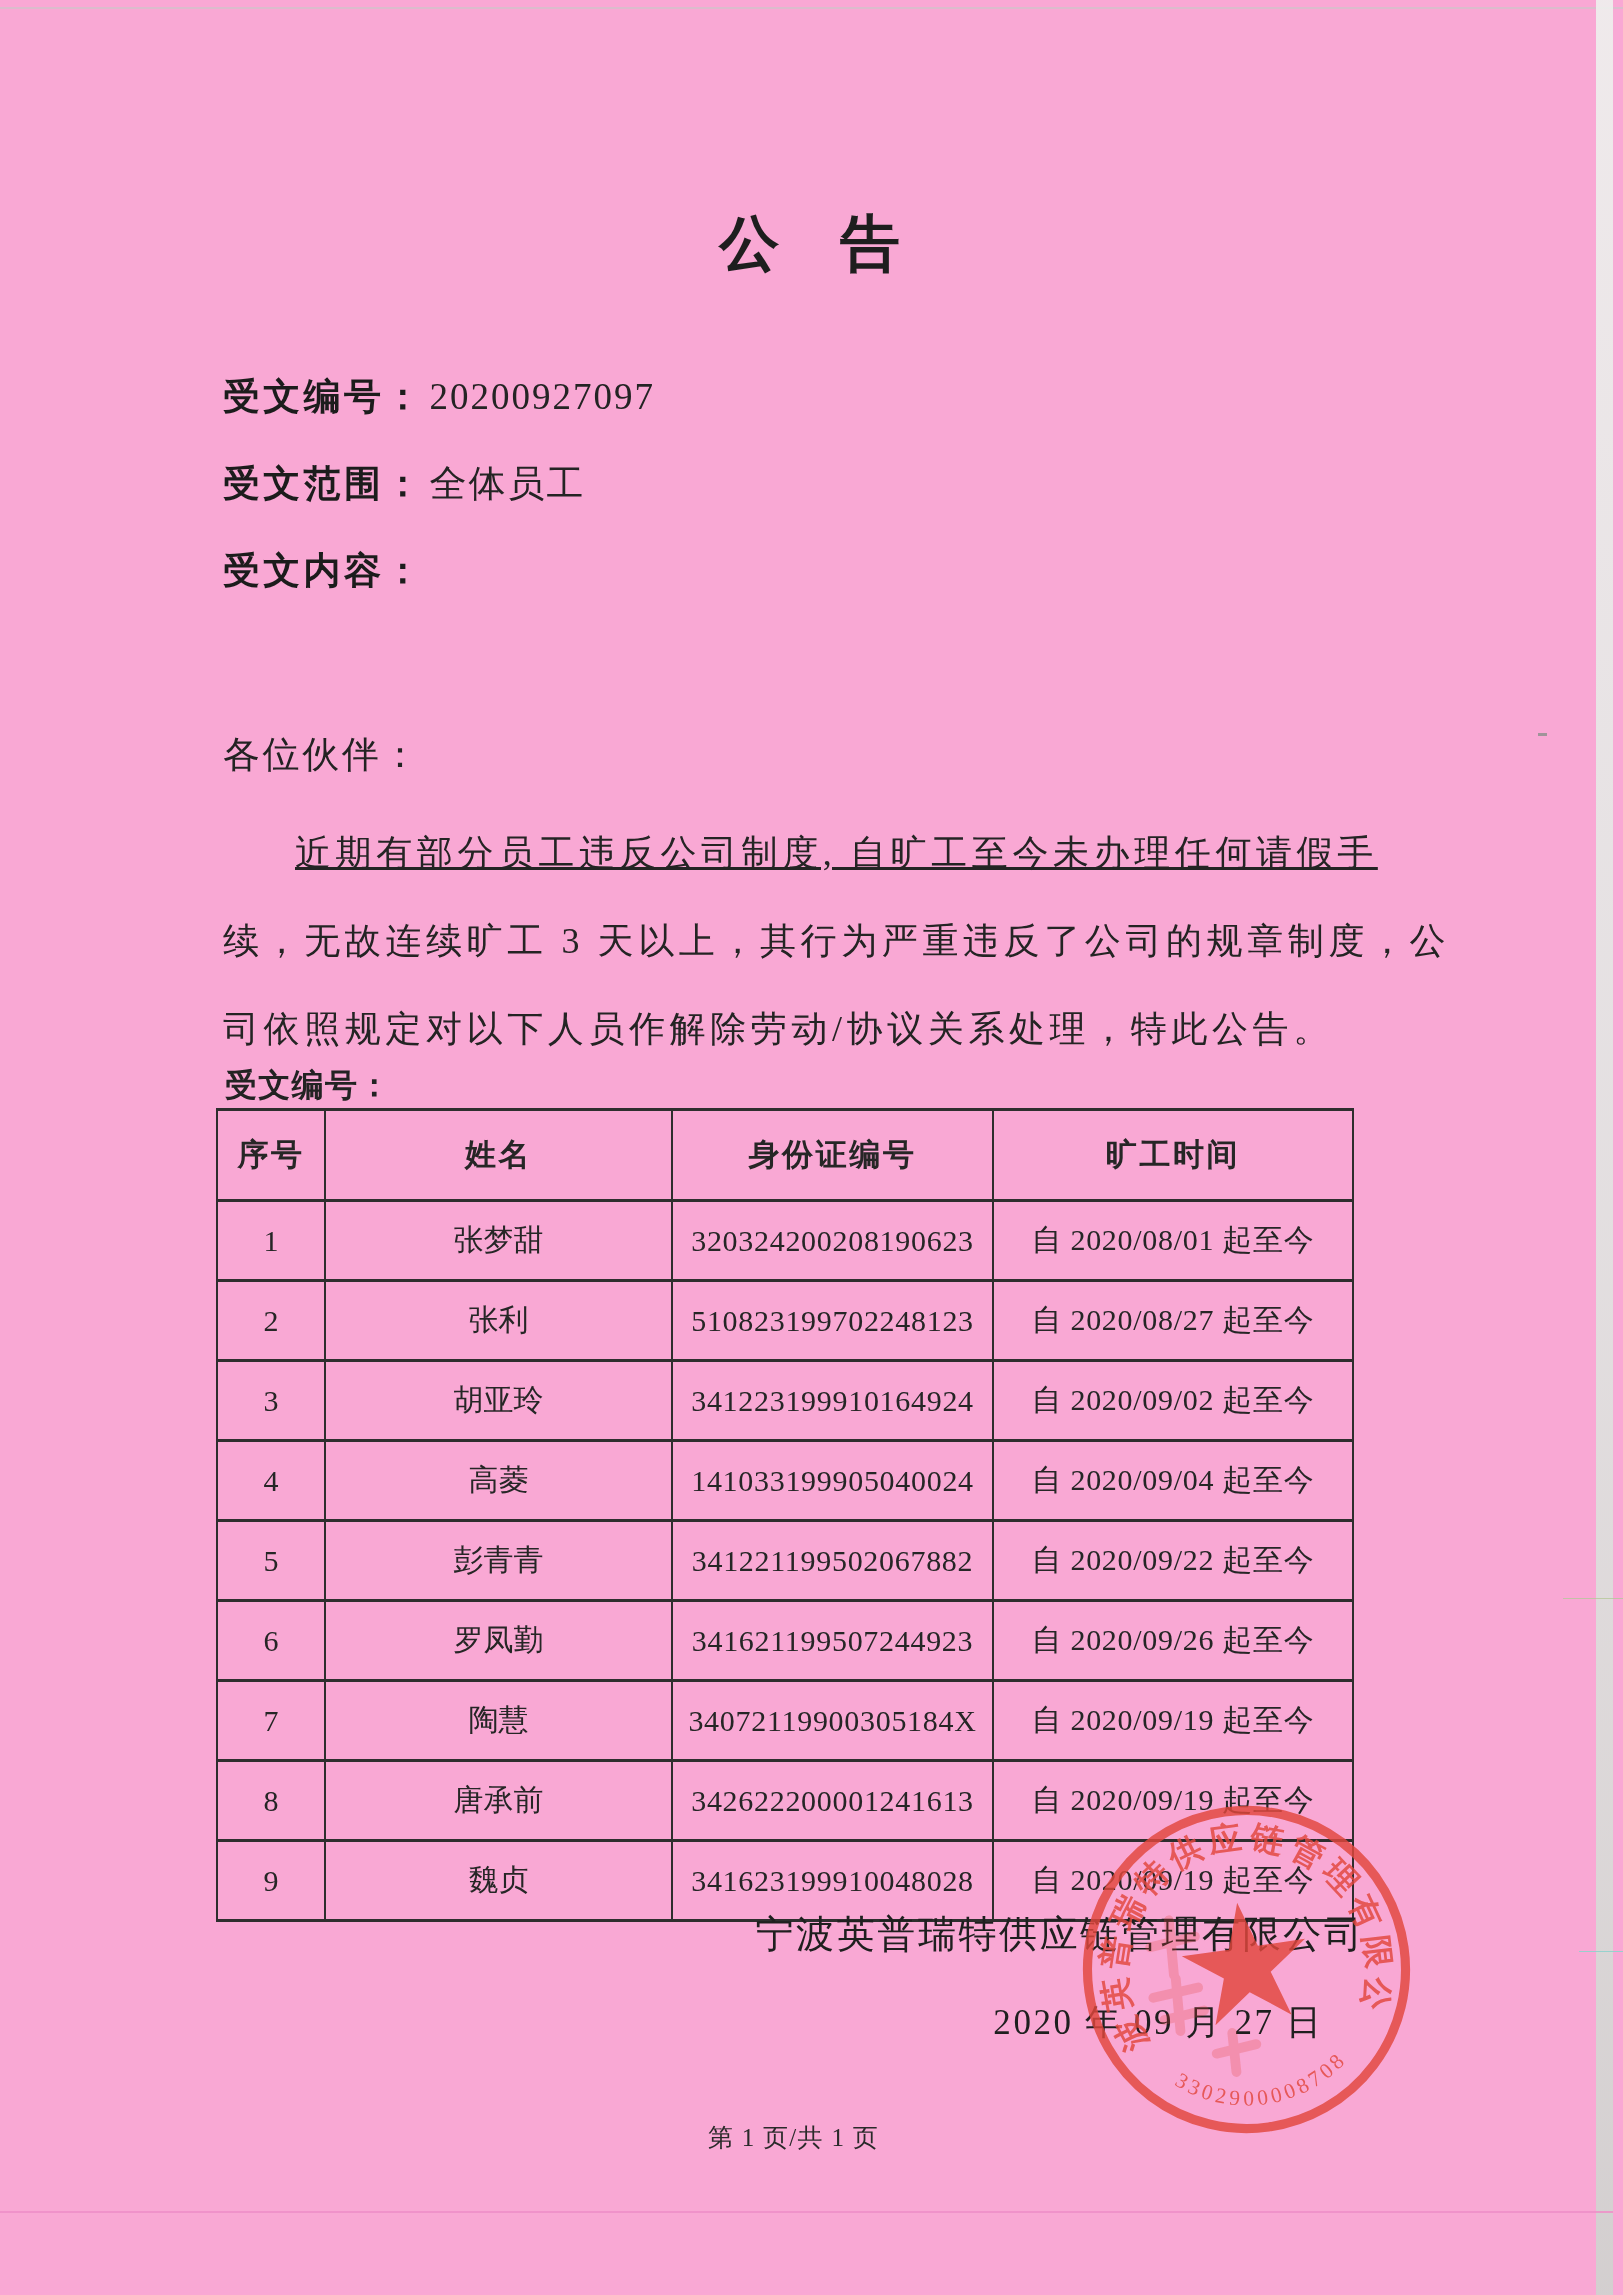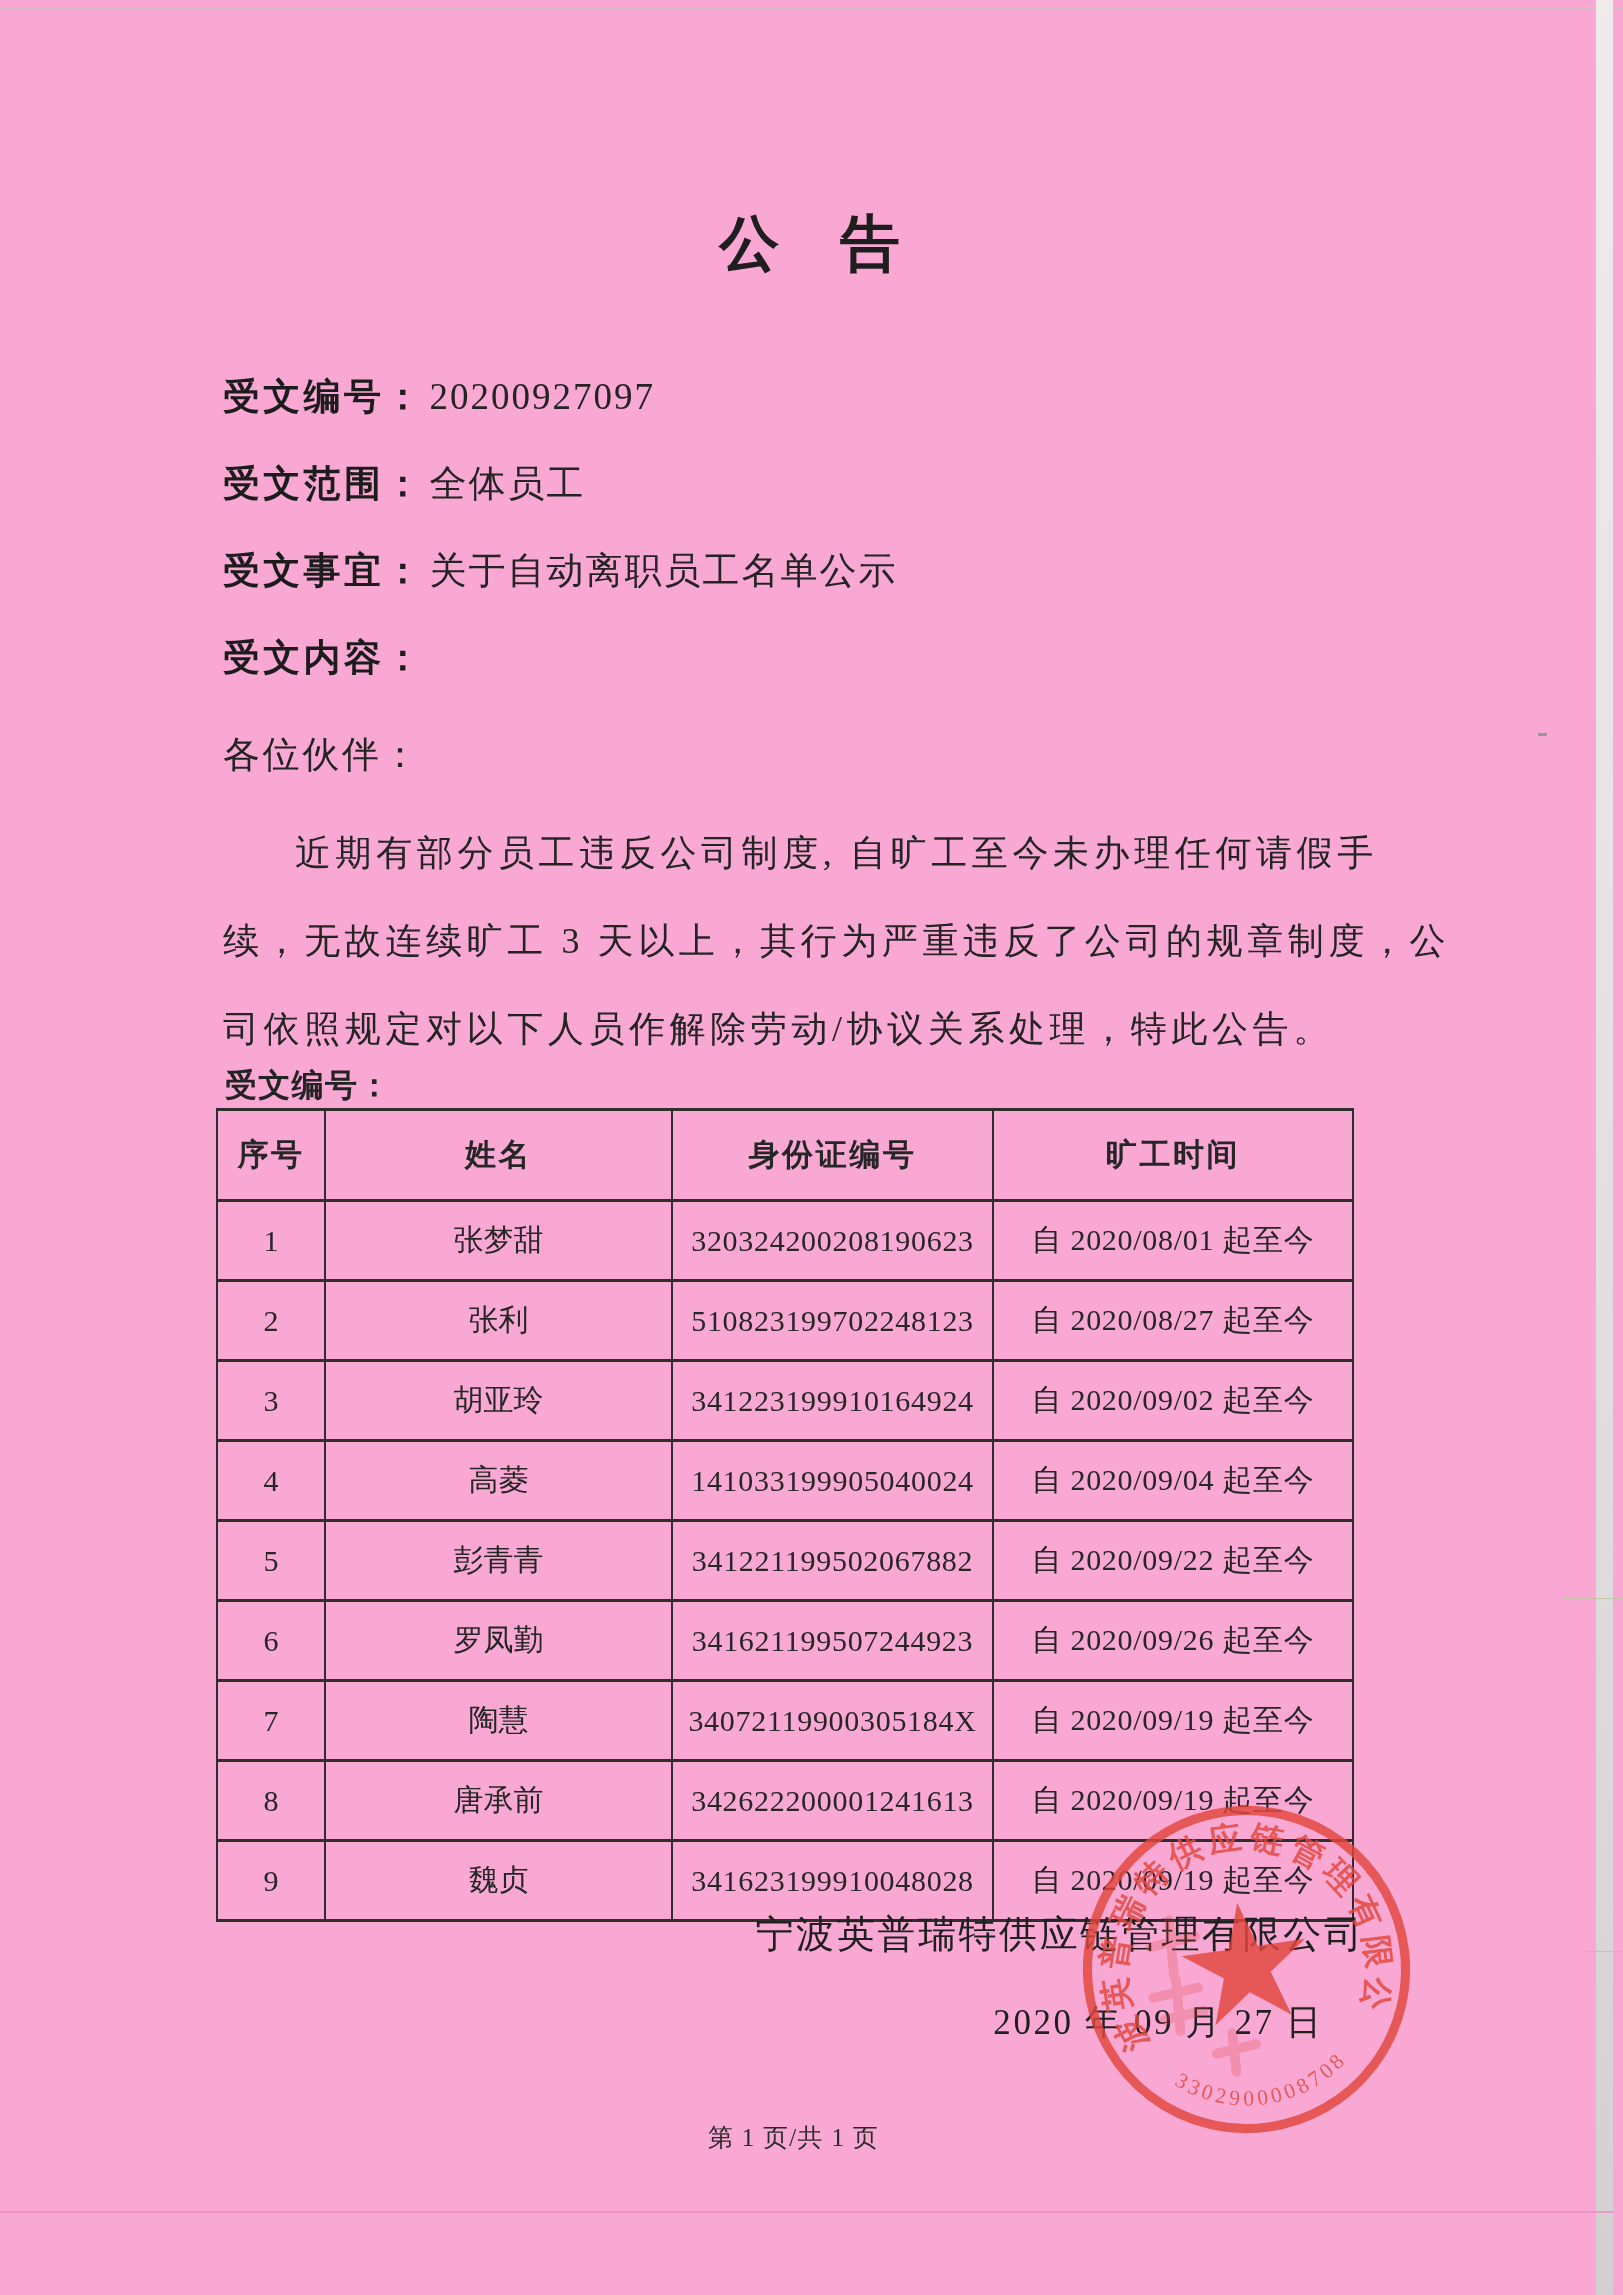--- a/index.html
+++ b/index.html
@@ -26,21 +26,21 @@
     word-spacing:38px;letter-spacing:3.9px;color:#1e1e1e;
   }
   .fields{position:absolute;top:374px;left:223px;width:1178px;}
   .field-row{height:87px;font-size:37px;line-height:46px;white-space:nowrap;}
   .field-label{font-weight:bold;letter-spacing:3.3px;color:#1c1c1c;margin-top:8px;}
   .field-value{letter-spacing:2px;margin-left:5px;color:#242424;text-align:right;}
 
   .salutation{position:absolute;top:730px;left:223px;font-size:37px;letter-spacing:2.6px;}
   .paragraph{position:absolute;top:809px;left:223px;width:1152px;}
   .para-line{font-size:36px;line-height:88px;letter-spacing:4.6px;white-space:nowrap;color:#242424;}
-  .para-line.indent{text-indent:72px;}
+  .para-line.indent{text-indent:72px;text-decoration:underline;}
   .list-intro{position:absolute;top:1064px;left:225px;font-size:32px;font-weight:bold;letter-spacing:1.3px;}
 
   table.roster{
     position:absolute;top:1108px;left:216px;
     border-collapse:collapse;table-layout:fixed;width:1136px;
     background:transparent;
   }
   table.roster th,table.roster td{
     border-left:2px solid #2e2e2e;border-right:2px solid #2e2e2e;
     border-top:3.3px solid #2e2e2e;border-bottom:3.3px solid #2e2e2e;
@@ -72,21 +72,20 @@
   <div class="scan-dash"></div>
   <div class="scan-line-green"></div>
   <div class="scan-line-cyan"></div>
   <div class="scan-line-pink" style="background: rgb(238, 143, 200);"></div>
 
   <div class="doc-title">公 告</div>
 
   <div class="fields">
       <div class="field-row"><span class="field-label">受文编号：</span><span class="field-value">20200927097</span></div>
       <div class="field-row"><span class="field-label">受文范围：</span><span class="field-value">全体员工</span></div>
-      <div class="field-row"><span class="field-label">受文事宜：</span><span class="field-value">关于自动离职员工名单公示</span></div>
       <div class="field-row"><span class="field-label">受文内容：</span><span class="field-value"></span></div>
     </div>
 
   <div class="salutation">各位伙伴：</div>
   <div class="paragraph">
       <div class="para-line indent">近期有部分员工违反公司制度, 自旷工至今未办理任何请假手</div>
       <div class="para-line">续，无故连续旷工 3 天以上，其行为严重违反了公司的规章制度，公</div>
       <div class="para-line">司依照规定对以下人员作解除劳动/协议关系处理，特此公告。</div>
     </div>
   <div class="list-intro">受文编号：</div>

